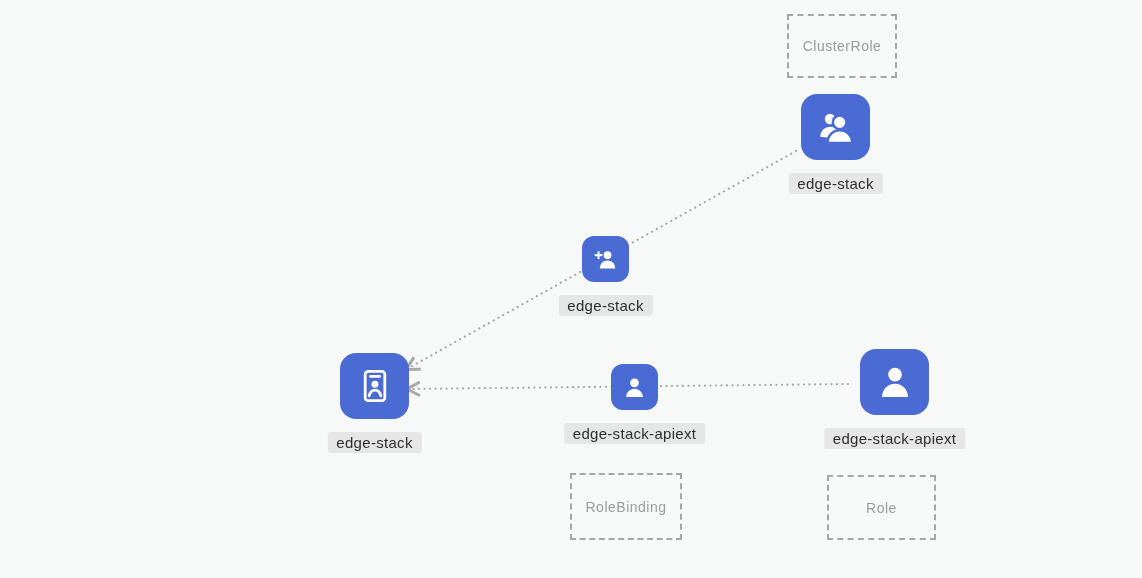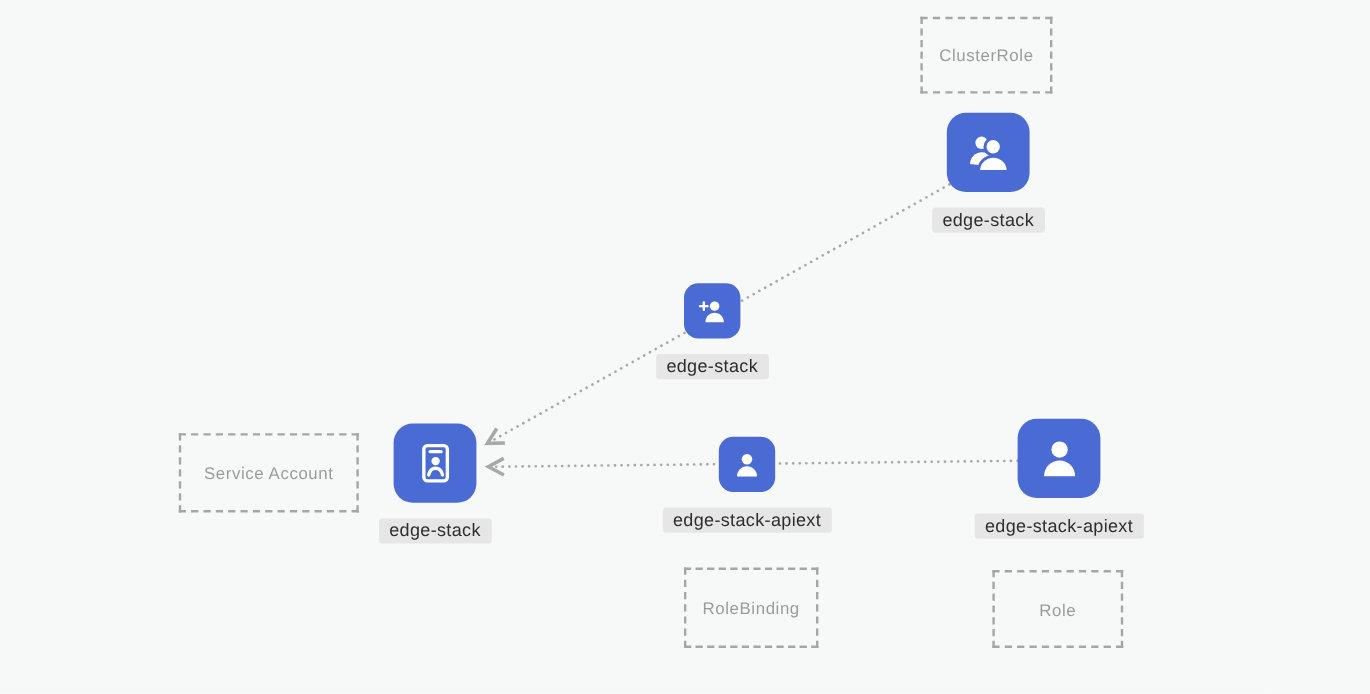--- a/index.html
+++ b/index.html
@@ -12,21 +12,21 @@
     --line:#a8a8a8;
   }
   *{box-sizing:border-box;margin:0;padding:0;}
   body{font-family:"Liberation Sans","DejaVu Sans",sans-serif;background:#ffffff;}
   .canvas{position:relative;width:1142px;height:578px;background:var(--background);overflow:hidden;}
   .edges{position:absolute;left:0;top:0;z-index:1;}
   .edge{stroke:var(--line);stroke-width:2.2;stroke-linecap:round;stroke-dasharray:0.1 5.4;fill:none;}
   .arrow-head{fill:none;stroke:var(--line);stroke-width:1.5;}
   .type-box{position:absolute;z-index:2;display:flex;align-items:center;justify-content:center;
     border:2px dashed var(--dashed-border);color:var(--dashed-text);font-size:14px;letter-spacing:.5px;}
-  .node{position:absolute;z-index:3;display:inline-block;}
+  .node{position:absolute;z-index:3;display:inline-block;margin-left:12px;}
   .icon-box{display:flex;align-items:center;justify-content:center;background:var(--icon-blue);}
   .icon-box.lg{width:69px;height:66px;border-radius:16px;}
   .icon-box.sm{width:47px;height:46px;border-radius:12px;}
   .node-label{position:absolute;top:calc(100% + 13px);left:50%;transform:translateX(-50%);
     background:var(--label-bg);color:var(--label-text);padding:2px 9px;border-radius:3px;
     font-size:15px;letter-spacing:.3px;white-space:nowrap;}
 </style>
 </head>
 <body>
 
@@ -35,25 +35,22 @@
   <svg class="edges" width="1142" height="578">
     <defs>
       <marker id="arrow" viewBox="0 0 10 10" refX="7.5" refY="5" markerWidth="9" markerHeight="9" orient="auto">
         <path class="arrow-head" d="M1.5 1.5 L8 5 L1.5 8.5" stroke="#a3a3a3"></path>
       </marker>
     </defs>
     <path class="edge" d="M796 151 L407 369" marker-end="url(#arrow)"></path>
     <path class="edge" d="M848 384 L408 389" marker-end="url(#arrow)"></path>
   </svg>
 
-  <div class="type-box" style="left:767px;top:14px;width:110px;height:64px;">
+  <div class="type-box" style="left:787px;top:14px;width:110px;height:64px;">
     <span>ClusterRole</span>
-  </div>
-  <div class="type-box" style="left:149px;top:361px;width:150px;height:66px;">
-    <span>Service Account</span>
   </div>
   <div class="type-box" style="left:827px;top:475px;width:109px;height:65px;">
     <span>Role</span>
   </div>
   <div class="type-box" style="left:570px;top:473px;width:112px;height:67px;">
     <span>RoleBinding</span>
   </div>
 
   <div class="node" style="left:789px;top:94px;">
     <div class="icon-box lg">

